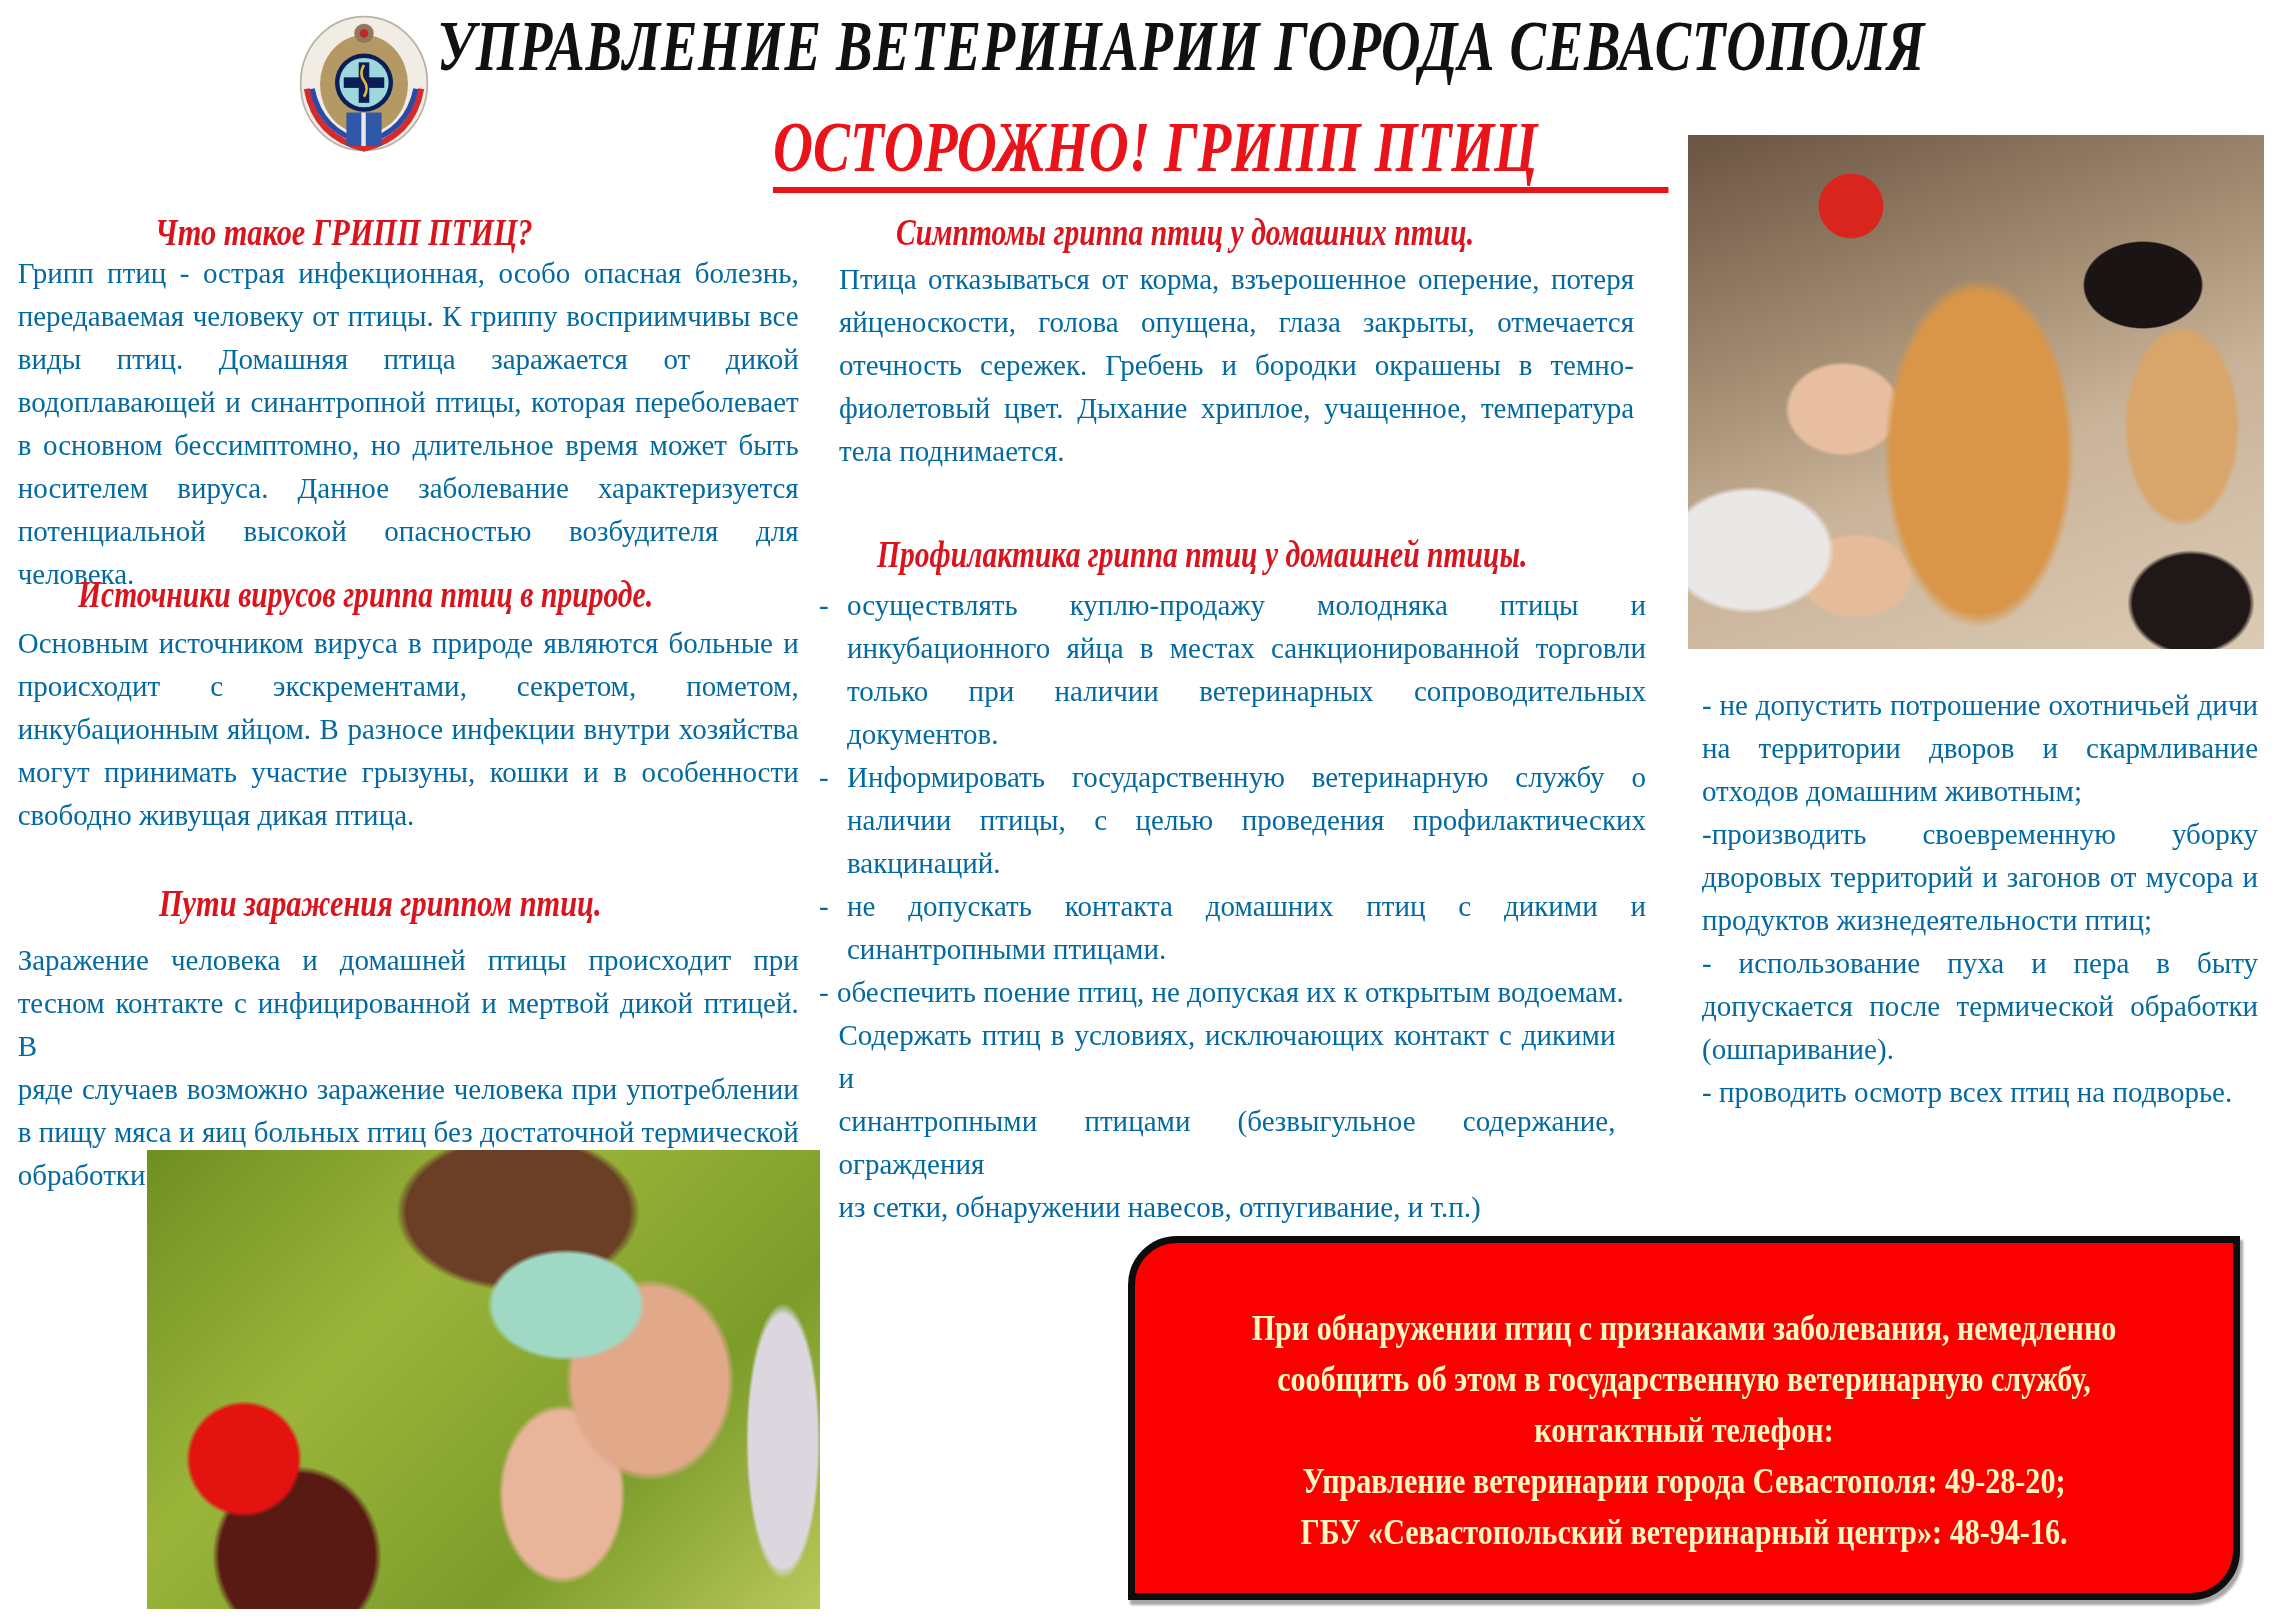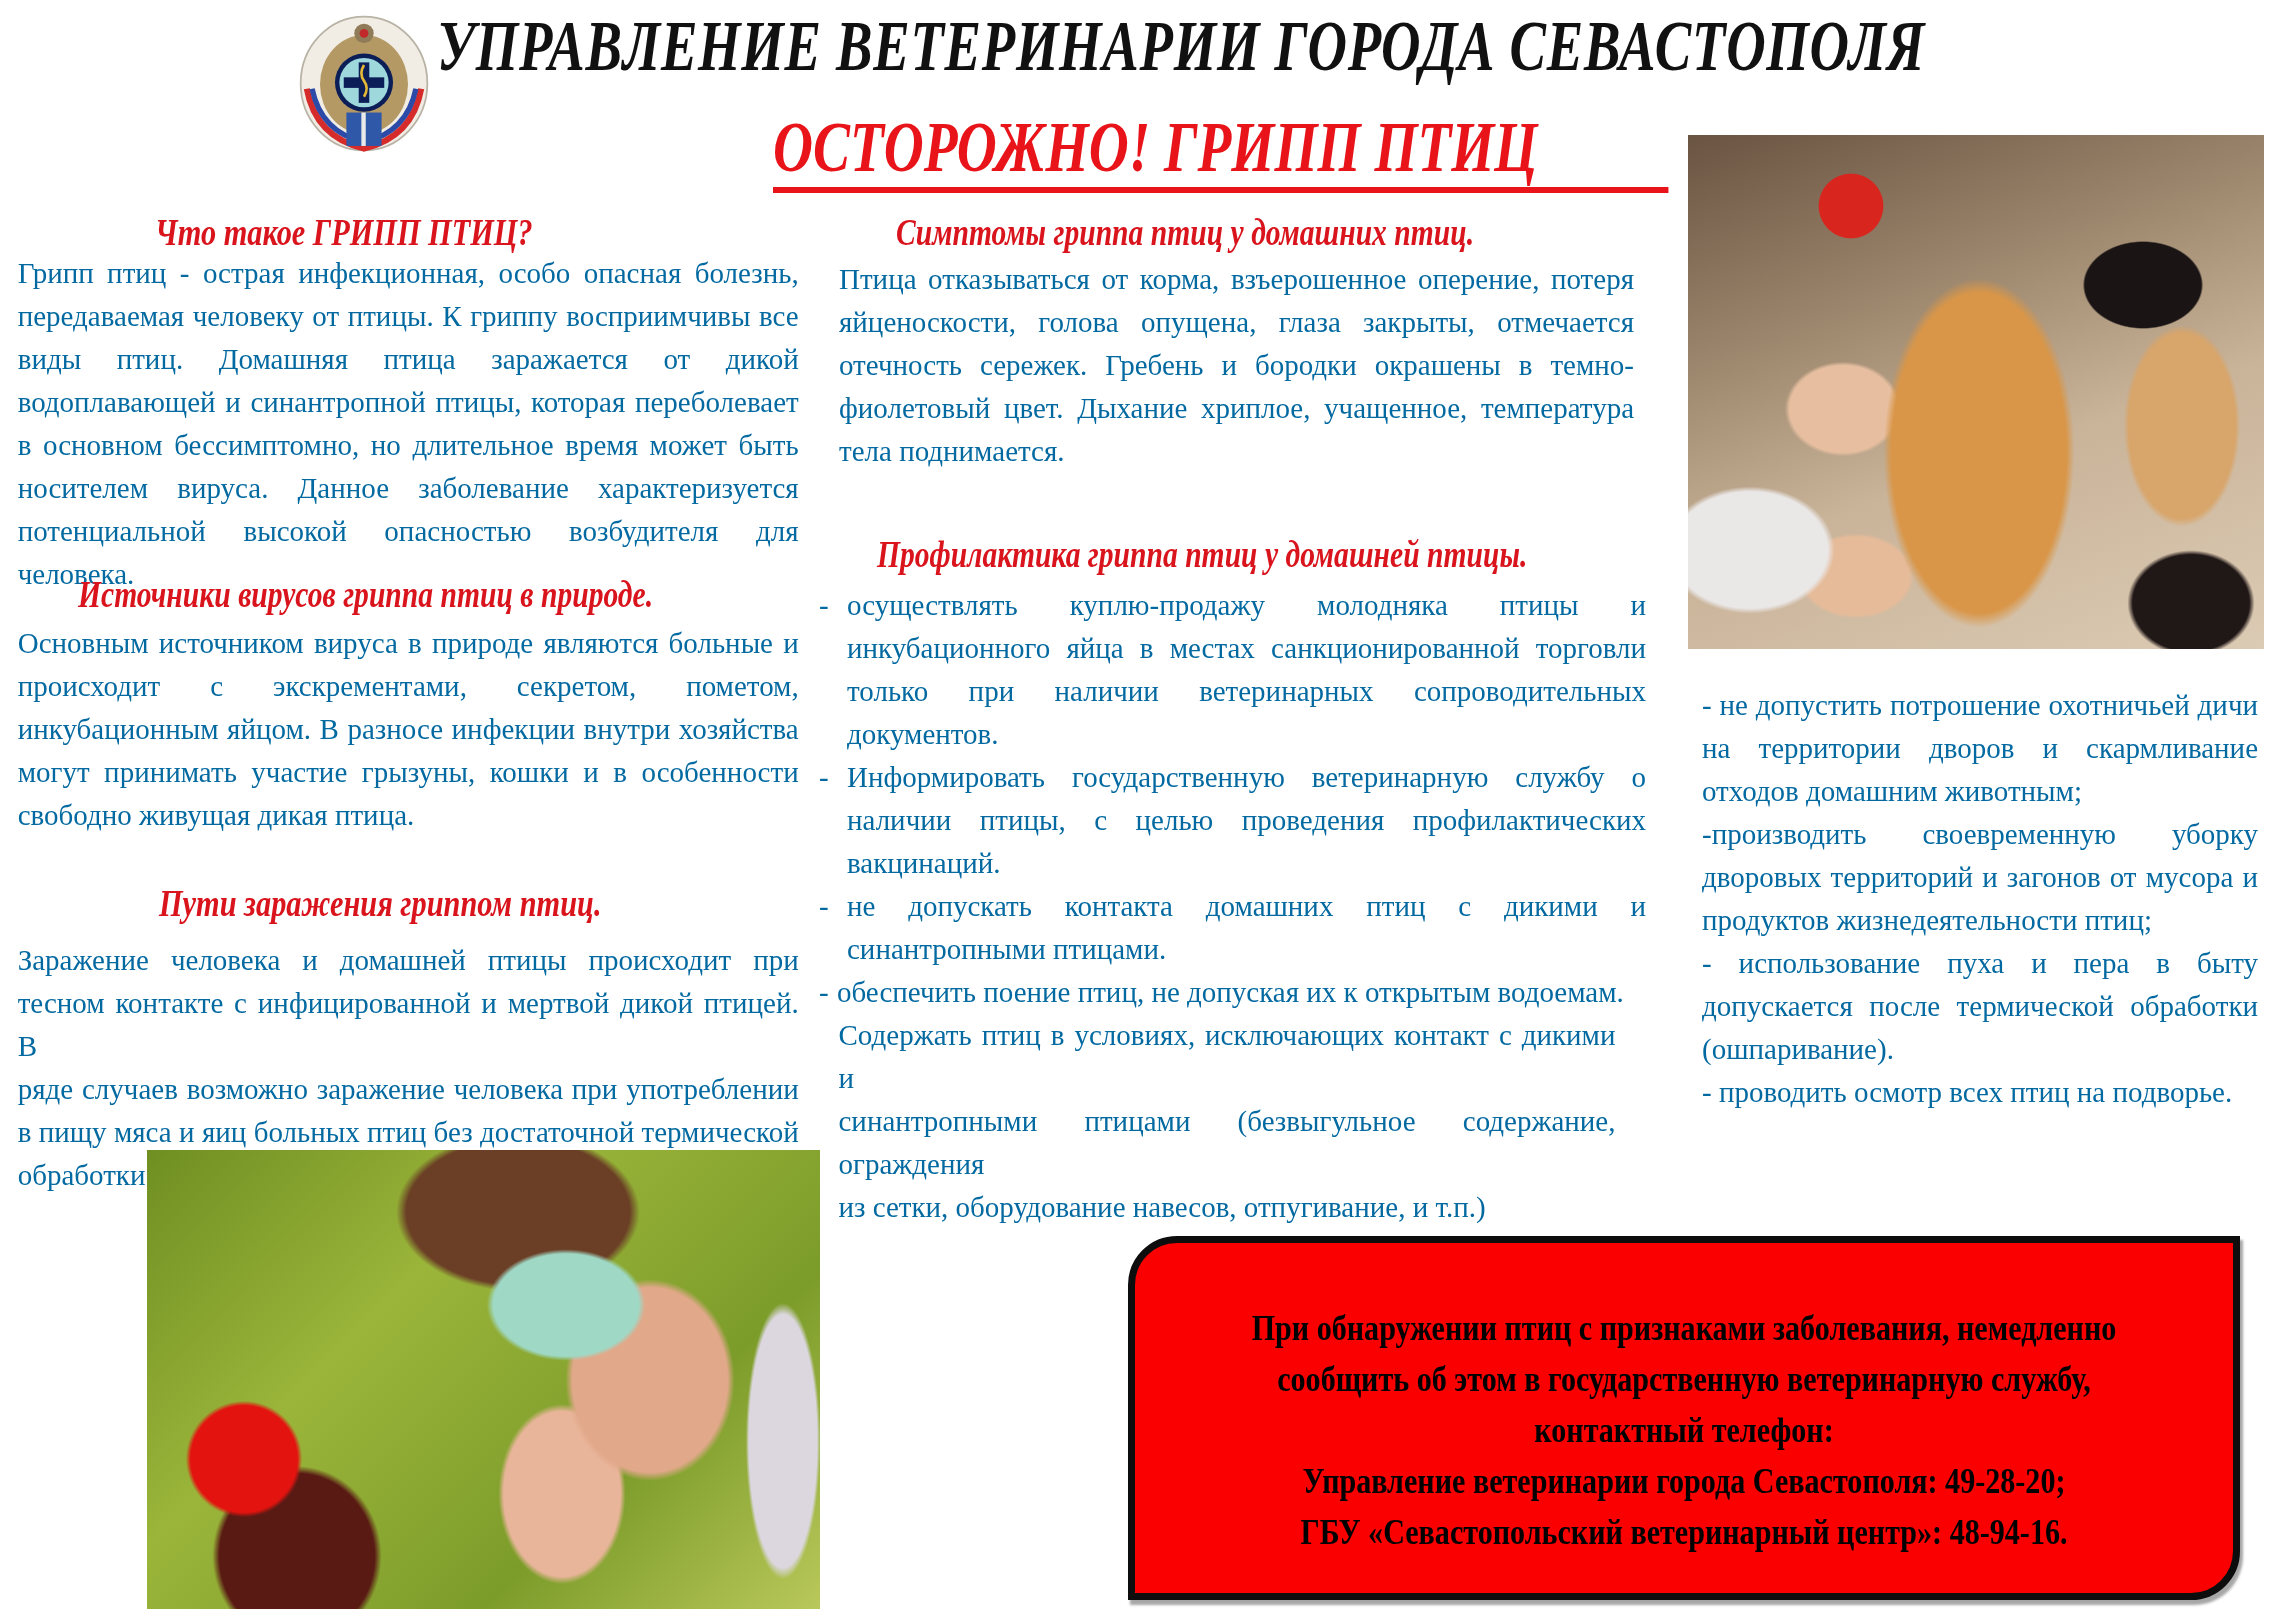--- a/index.html
+++ b/index.html
@@ -54,21 +54,21 @@
         radial-gradient(ellipse 141px 150px at 150px 406px, #5a1a14 55%, transparent 60%),
         radial-gradient(ellipse 62px 230px at 636px 291px, #dcd7df 55%, transparent 60%),
         linear-gradient(135deg, #6f8f22 0%, #9bb53a 35%, #7c9c2a 70%, #b9c85a 100%); }
 
     
     .alert-box { left: 1128px; top: 1236px; width: 1112px; height: 364px; box-sizing: border-box;
       background: #fb0000; border: 7px solid #0d0d0d;
       border-top-left-radius: 49px; border-bottom-right-radius: 49px;
       box-shadow: 2.6px 4.4px 2.6px rgba(0,0,0,0.35); }
     .alert-text { position: absolute; left: 0; right: 0; top: 60px; text-align: center;
-      font-weight: bold; font-size: 35px; line-height: 51px; color: #000000; }
+      font-weight: bold; font-size: 35px; line-height: 51px; color: #fef9c3; }
     .alert-text .al { display: block; white-space: nowrap; transform: scaleX(0.86); }
   </style>
 </head>
 <body>
 
 <div class="abs logo">
   <svg width="132" height="139" viewBox="0 0 150 158">
     <ellipse cx="75" cy="79" rx="72" ry="76" fill="#f1ede4" stroke="#b9b3a6" stroke-width="2"></ellipse>
     <path d="M10 85 Q20 140 75 153 Q130 140 140 85" fill="none" stroke="#d52b2b" stroke-width="7"></path>
     <path d="M16 85 Q26 134 75 146 Q124 134 134 85" fill="none" stroke="#2c4aa8" stroke-width="6"></path>
@@ -143,21 +143,21 @@
   <div class="bullet">
     <span class="line">не допускать контакта домашних птиц с дикими и</span>
     <span class="line last">синантропными птицами.</span>
   </div>
   <div class="bullet" style="padding-left:25px;">
     <span class="line last">обеспечить поение птиц, не допуская их к открытым водоемам.</span>
   </div>
   <div style="padding-left:26.5px; width:777px;">
     <span class="line last">Содержать птиц в условиях, исключающих контакт с дикими и</span>
     <span class="line last">синантропными птицами (безвыгульное содержание, ограждения</span>
-    <span class="line last"> из сетки, оборудование навесов, отпугивание, и т.п.)</span>
+    <span class="line last"> из сетки, обнаружении навесов, отпугивание, и т.п.)</span>
   </div>
 </div>
 
 <div class="abs photo photo-chicken"></div>
 <div class="abs txt" style="left:1702px; top:684px; width:556px;">
   <span class="line">- не допустить потрошение охотничьей дичи</span>
   <span class="line">на территории дворов и скармливание</span>
   <span class="line last">отходов домашним животным;</span>
   <span class="line">-производить своевременную уборку</span>
   <span class="line">дворовых территорий и загонов от мусора и</span>

